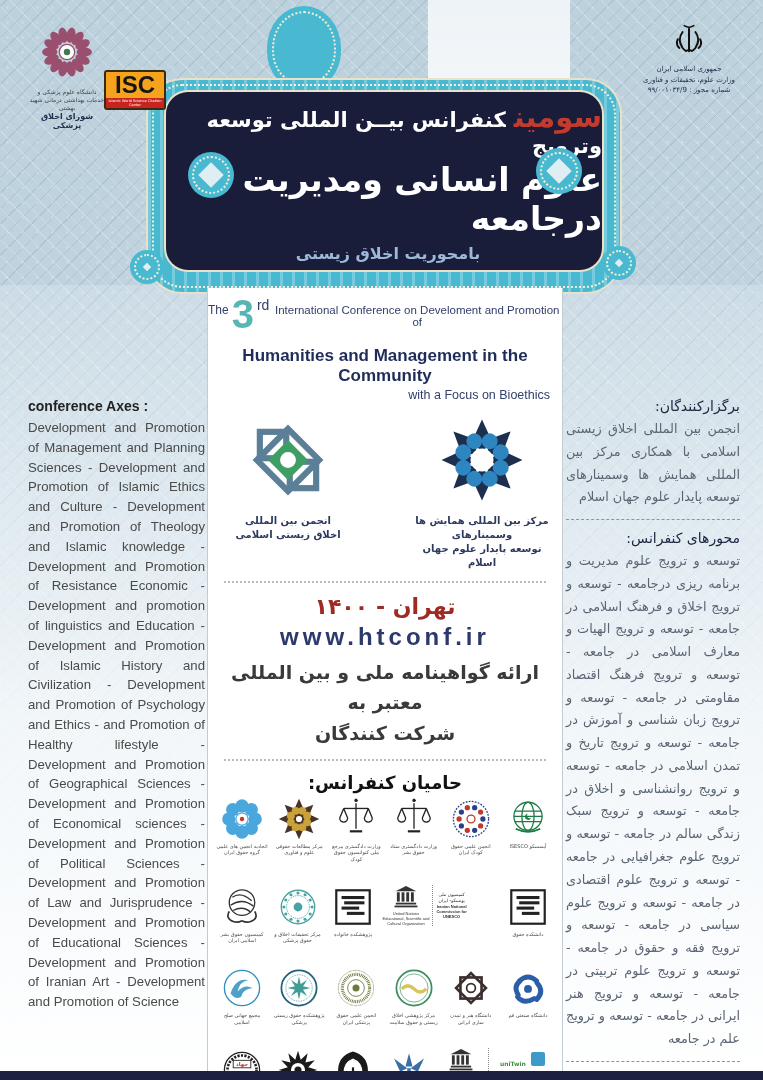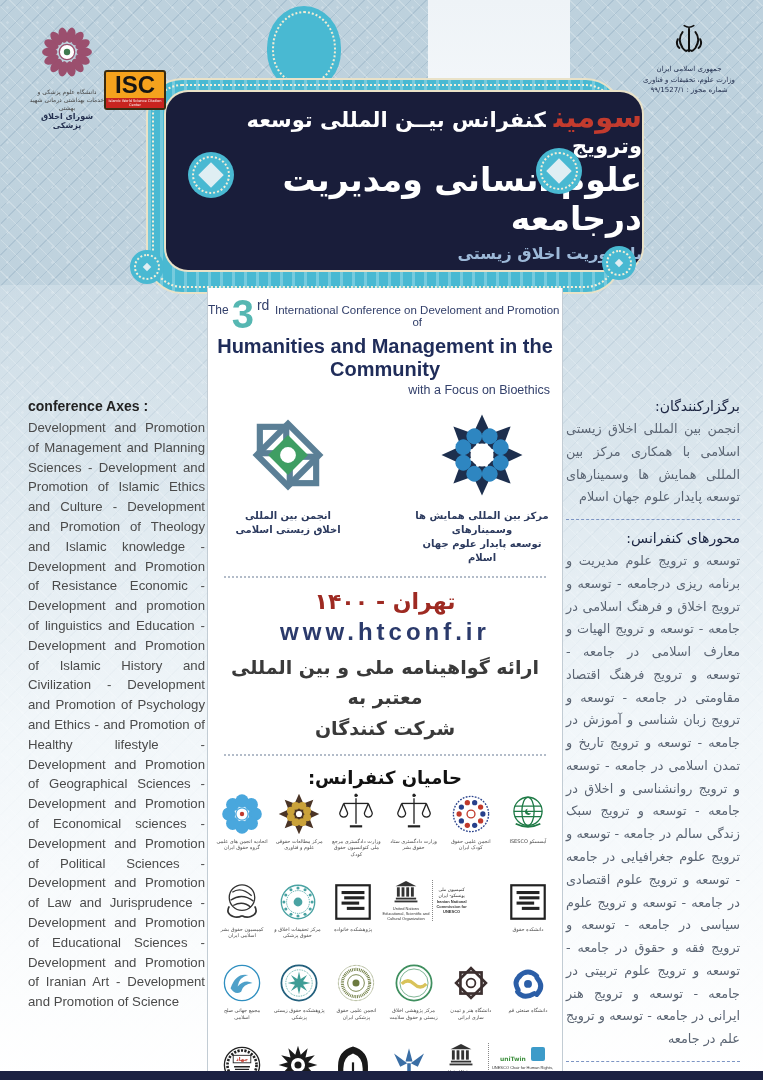--- a/index.html
+++ b/index.html
@@ -18,21 +18,21 @@
   .banner-frame{left:148px;top:80px;width:472px;height:212px;background:
       repeating-linear-gradient(90deg, rgba(255,255,255,.25) 0 3px, transparent 3px 12px),#49b9d2;
       border-radius:34px;box-shadow:0 0 0 2px #e9e2c8;z-index:2;}
   .banner-frame::before{content:"";position:absolute;inset:4px;border:2px dotted #f3eed8;border-radius:30px;}
   .medallion{width:46px;height:46px;background:#49b9d2;border-radius:50%;z-index:4;}
   .medallion::before{content:"";position:absolute;inset:4px;border:2px dotted #f3eed8;border-radius:50%;}
   .medallion::after{content:"";position:absolute;inset:14px;background:#dfeef3;transform:rotate(45deg);}
   .m-l{left:188px;top:152px;} .m-r{left:536px;top:148px;}
   .m-bl{left:130px;top:250px;width:34px;height:34px;} .m-br{left:602px;top:246px;width:34px;height:34px;}
   .banner{left:166px;top:92px;width:436px;height:178px;background:#191d3a;border-radius:22px;box-shadow:0 0 0 2px #e9e2c8;z-index:3;
-      display:flex;flex-direction:column;justify-content:center;align-items:flex-start;direction:rtl;padding-left:40px;}
+      display:flex;flex-direction:column;justify-content:center;align-items:center;direction:rtl;}
   .bn1{font-size:21px;font-weight:bold;color:#fff;letter-spacing:0;}
   .bn1 .accent{color:#c23b2e;font-size:29px;margin-left:8px;}
   .bn2{font-size:33px;font-weight:bold;color:#fff;margin-top:2px;}
   .bn3{font-size:16px;font-weight:bold;color:#9db9d8;margin-top:6px;margin-left:8px;}
   
   .hdr-left{left:28px;top:20px;width:78px;z-index:4;text-align:center;}
   .hdr-left svg{width:64px;height:64px;}
   .hdr-left .t1{font-size:6px;color:#444;line-height:1.3;}
   .hdr-left .t2{font-size:8px;font-weight:bold;color:#24304f;margin-top:1px;}
   .isc{left:104px;top:30px;width:58px;z-index:4;background:#f5a21d;border:2px solid #3a2b10;border-radius:3px;text-align:center;padding:1px 0 0;margin-top:40px;}
@@ -47,21 +47,21 @@
   .panel{left:207px;top:288px;width:356px;height:784px;background:#fff;border-left:1px solid #c2ccd4;border-right:1px solid #c2ccd4;
     box-sizing:border-box;z-index:2;text-align:center;}
   .bottom-bar{left:0;top:1071px;width:763px;height:9px;background:#1c2142;z-index:5;}
   
   .title-en{margin-top:10px;color:#33406b;font-family:"Liberation Sans",sans-serif;}
   .t-row{display:flex;justify-content:center;align-items:flex-end;gap:3px;line-height:1;}
   .t-the{font-size:12px;margin-bottom:14px;}
   .t-3{font-size:40px;font-weight:bold;color:#56b7b2;line-height:.8;}
   .t-rd{font-size:14px;align-self:flex-start;}
   .t-l1{font-size:11.5px;margin-bottom:2px;}
-  .t-l2{font-size:20px;font-weight:bold;color:#1f2c59;margin-top:5px;}
+  .t-l2{font-size:17px;font-weight:bold;color:#1f2c59;margin-top:16px;}
   .t-l3{font-size:12.5px;text-align:right;padding-right:12px;margin-top:2px;}
   
   .orgs{display:flex;justify-content:center;gap:44px;margin-top:14px;}
   .org{width:150px;} .org svg{width:88px;height:88px;}
   .org .cap{font-size:10px;font-weight:bold;color:#2c3a5e;line-height:1.4;direction:rtl;margin-top:6px;}
   .dotsep{border-top:2px dotted #b3bcc9;margin:11px 16px;}
   .city{font-size:22px;font-weight:bold;color:#9e2a22;direction:rtl;margin-top:2px;}
   .url{font-size:24px;font-weight:bold;color:#2b3a6b;letter-spacing:4px;font-family:"Liberation Sans",sans-serif;margin-top:4px;}
   .cert{font-size:19px;font-weight:bold;color:#3a3a3a;direction:rtl;line-height:1.6;margin-top:6px;}
   .sp-head{font-size:18px;font-weight:bold;color:#121212;direction:rtl;margin:6px 0 4px;}
@@ -142,21 +142,21 @@
           <path d="M66 30 q14 18 0 40 q-8 10 -12 6"></path>
           <path d="M22 48 q-6 14 4 22"></path>
           <path d="M78 48 q6 14 -4 22"></path>
           <path d="M38 14 q12 8 24 0" stroke-width="4"></path>
         </g>
       </svg></span>
   <div class="ln" id="hdr-right-lines">
       <div>جمهوری اسلامی ایران</div>
       <div>وزارت علوم، تحقیقات و فناوری</div>
     </div>
-  <div class="ln"><span>شماره مجوز :</span> <bdi dir="ltr">۹۹/1527/۱</bdi></div>
+  <div class="ln"><span>شماره مجوز :</span> <bdi dir="ltr">۹۹/۰۰۱۰۳۴/9</bdi></div>
 </div>
 
 <div class="abs fade"></div>
 
 <div class="abs left-col">
   <div class="h">conference Axes :</div>
   <div class="b">Development and Promotion of Management and Planning Sciences - Development and Promotion of Islamic Ethics and Culture - Development and Promotion of Theology and Islamic knowledge - Development and Promotion of Resistance Economic - Development and promotion of linguistics and Education - Development and Promotion of Islamic History and Civilization - Development and Promotion of Psychology and Ethics - and Promotion of Healthy lifestyle - Development and Promotion of Geographical Sciences - Development and Promotion of Economical sciences - Development and Promotion of Political Sciences - Development and Promotion of Law and Jurisprudence - Development and Promotion of Educational Sciences - Development and Promotion of Iranian Art - Development and Promotion of Science</div>
 </div>
 
 <div class="abs right-col">

